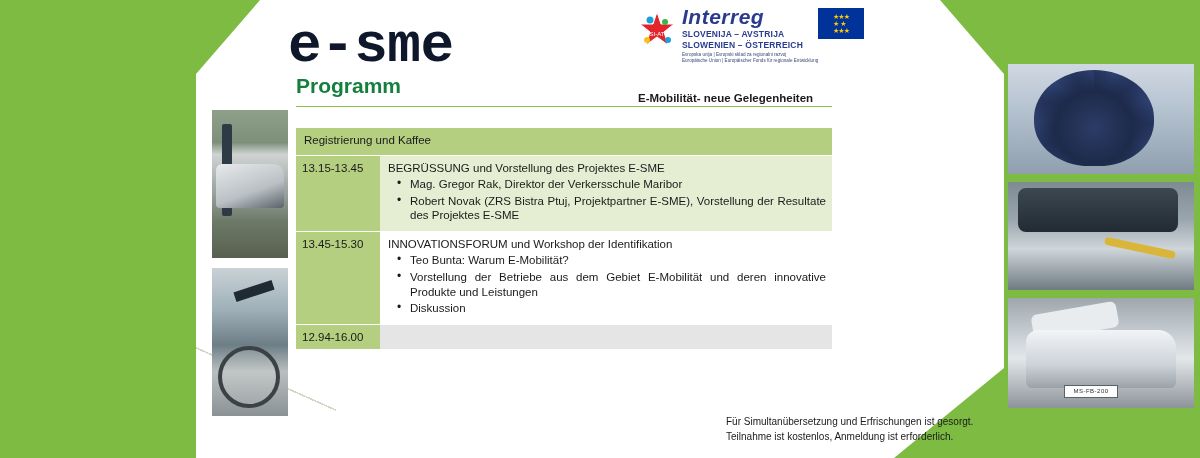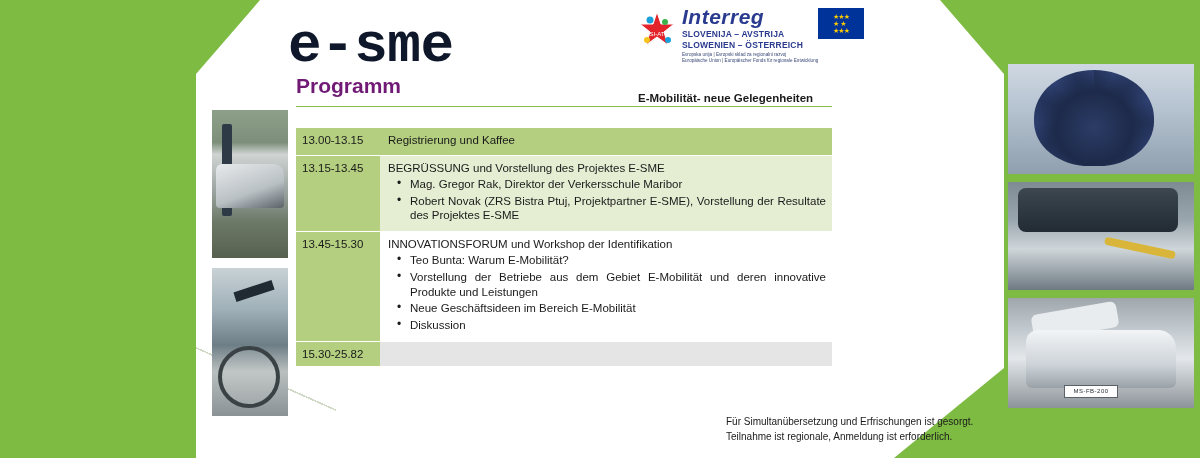--- a/index.html
+++ b/index.html
@@ -138,21 +138,21 @@
     font-size: 7px;
     letter-spacing: -1px;
     line-height: 1;
   }
 
   .programm-title {
     position: absolute;
     left: 296px; top: 74px;
     font-size: 21px;
     font-weight: bold;
-    color: #701a75;
+    color: #15803d;
   }
   .subtitle {
     position: absolute;
     left: 638px; top: 92px;
     font-size: 11.5px;
     font-weight: bold;
     color: #1a1a1a;
   }
   .title-rule {
     position: absolute;
@@ -381,21 +381,20 @@
     </div>
   </div>
 
   <div class="programm-title">Programm</div>
   <div class="subtitle">E-Mobilität- neue Gelegenheiten</div>
   <div class="title-rule"></div>
 
   <div class="table">
 
     <div class="row green">
-      <div class="time">13.00-13.15</div>
       <div class="content">
         <div class="head">Registrierung und Kaffee</div>
       </div>
     </div>
 
     <div class="row pale">
       <div class="time">13.15-13.45</div>
       <div class="content">
         <div class="head">BEGRÜSSUNG und Vorstellung des Projektes E-SME</div>
         <ul>
@@ -405,35 +404,34 @@
       </div>
     </div>
 
     <div class="row white">
       <div class="time">13.45-15.30</div>
       <div class="content">
         <div class="head">INNOVATIONSFORUM und Workshop der Identifikation</div>
         <ul>
           <li>Teo Bunta: Warum E-Mobilität?</li>
           <li>Vorstellung der Betriebe aus dem Gebiet E-Mobilität und deren innovative Produkte und Leistungen</li>
-          <li>Neue Geschäftsideen im Bereich E-Mobilität</li>
           <li>Diskussion</li>
         </ul>
       </div>
     </div>
 
     <div class="row pale">
-      <div class="time">15.30-25.82</div>
+      <div class="time">12.94-16.00</div>
     </div>
 
   </div>
 
   <div class="footer">
     <div>Für Simultanübersetzung und Erfrischungen ist gesorgt.</div>
-    <div>Teilnahme ist regionale, Anmeldung ist erforderlich.</div>
+    <div>Teilnahme ist kostenlos, Anmeldung ist erforderlich.</div>
   </div>
 
   <div class="photo ph-left-top">
     <div class="pole"></div>
   </div>
   <div class="photo ph-left-bot">
     <div class="frame"></div>
     <div class="wheel"></div>
   </div>
   <div class="photo ph-right-1">

